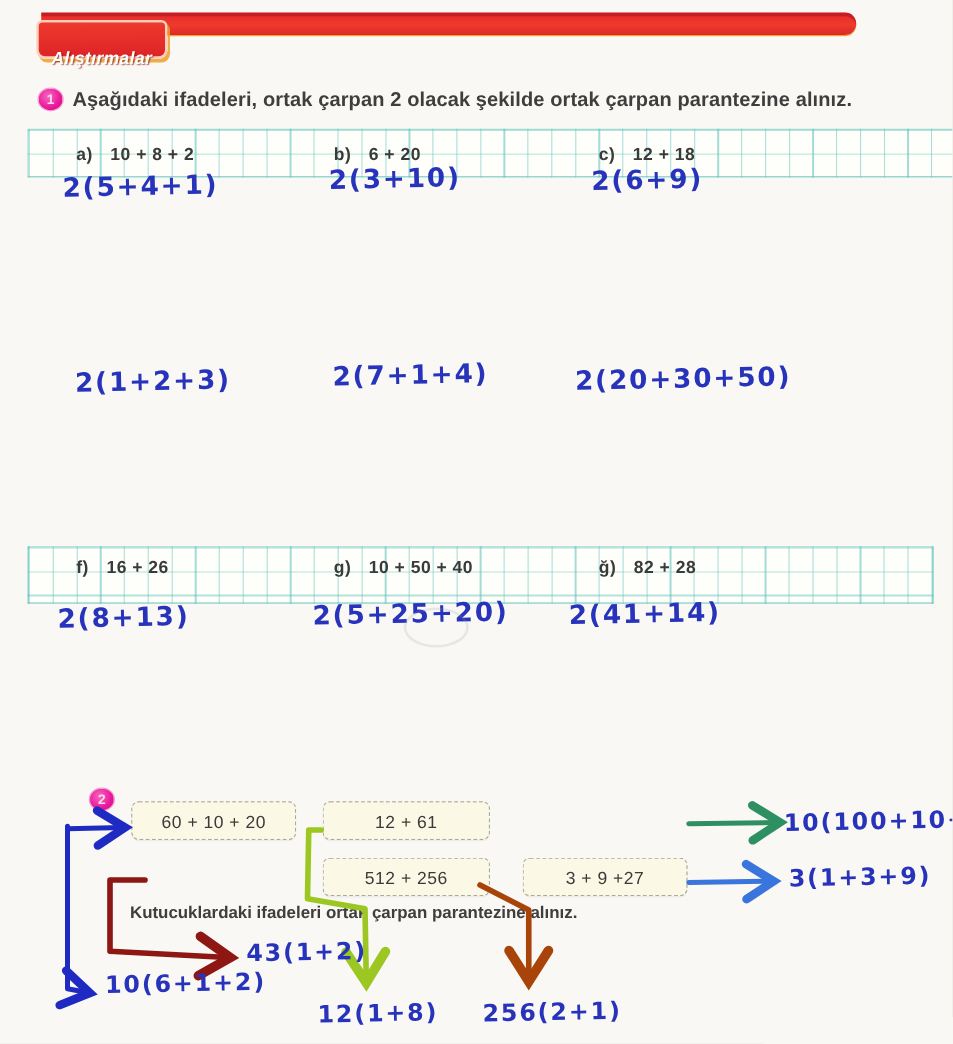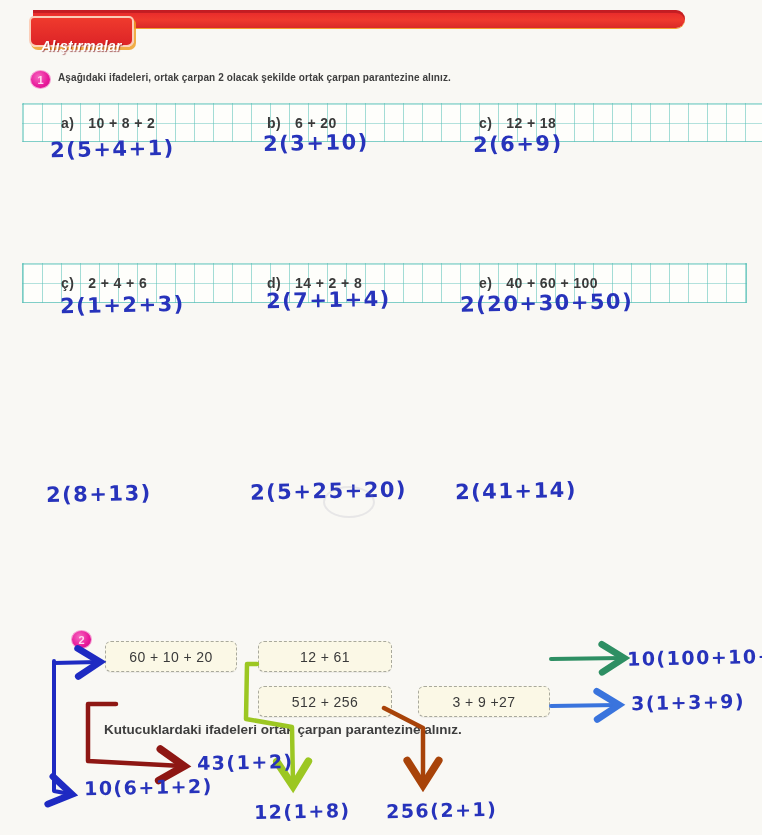--- a/index.html
+++ b/index.html
@@ -28,21 +28,21 @@
     letter-spacing:.3px;text-shadow:1px 1px 1px rgba(120,0,0,.6);margin-top:29px;
   }
   
   .q-badge{
     position:absolute;width:19px;height:17px;border-radius:50%;
     background:radial-gradient(circle at 40% 35%,#f768c0,#e8189a 60%,#c90f7f);
     border:1px solid #f59cd2;
     color:#ffd7ee;font-size:11px;font-weight:bold;
     display:flex;align-items:center;justify-content:center;
   }
-  .q-text{position:absolute;font-size:10px;font-weight:600;color:#3e3e3e;letter-spacing:.1px;}
+  .q-text{position:absolute;font-size:16px;font-weight:600;color:#3e3e3e;letter-spacing:.1px;}
   
   .band{
     position:absolute;left:22px;width:723px;
     background-color:#fefefb;
     background-image:
       repeating-linear-gradient(to right, rgba(88,192,183,.55) 0 1px, transparent 1px 19px),
       repeating-linear-gradient(to bottom, rgba(88,192,183,.45) 0 1px, transparent 1px 19px);
     border:1px solid rgba(88,192,183,.55);
   }
   .item{position:absolute;top:50%;transform:translateY(-50%);white-space:nowrap;
@@ -96,35 +96,35 @@
       <span class="lbl">b)</span><span>6 + 20</span>
     </div>
     <div class="item c3">
       <span class="lbl">c)</span><span>12 + 18</span>
     </div>
   </div>
   <div class="hw big" style="left:50px;top:137px;">2(5+4+1)</div>
   <div class="hw big" style="left:263px;top:131px;">2(3+10)</div>
   <div class="hw big" style="left:473px;top:132px;">2(6+9)</div>
 
-  <div class="band" style="top:263px;height:38px;">
-    <div class="item c1">
-      <span class="lbl">ç)</span><span>2 + 4 + 6</span>
-    </div>
-    <div class="item c2">
-      <span class="lbl">d)</span><span>14 + 2 + 8</span>
-    </div>
-    <div class="item c3">
-      <span class="lbl">e)</span><span>40 + 60 + 100</span>
-    </div>
-  </div>
   <div class="hw big" style="left:60px;top:293px;">2(1+2+3)</div>
   <div class="hw big" style="left:266px;top:288px;">2(7+1+4)</div>
   <div class="hw big" style="left:460px;top:291px;">2(20+30+50)</div>
 
+  <div class="band" style="top:437px;height:44px;">
+    <div class="item c1" style="top:34%;">
+      <span class="lbl">f)</span><span>16 + 26</span>
+    </div>
+    <div class="item c2" style="top:34%;">
+      <span class="lbl">g)</span><span>10 + 50 + 40</span>
+    </div>
+    <div class="item c3" style="top:34%;">
+      <span class="lbl">ğ)</span><span>82 + 28</span>
+    </div>
+  </div>
   <div class="hw big" style="left:46px;top:482px;">2(8+13)</div>
   <div class="hw big" style="left:250px;top:479px;">2(5+25+20)</div>
   <div class="hw big" style="left:455px;top:479px;">2(41+14)</div>
   <div class="stamp"></div>
 
   <div class="q-badge" style="left:71px;top:630px;">
     <span>2</span>
   </div>
 
   <div class="qbox" style="left:105px;top:641px;width:130px;">60 + 10 + 20</div>

